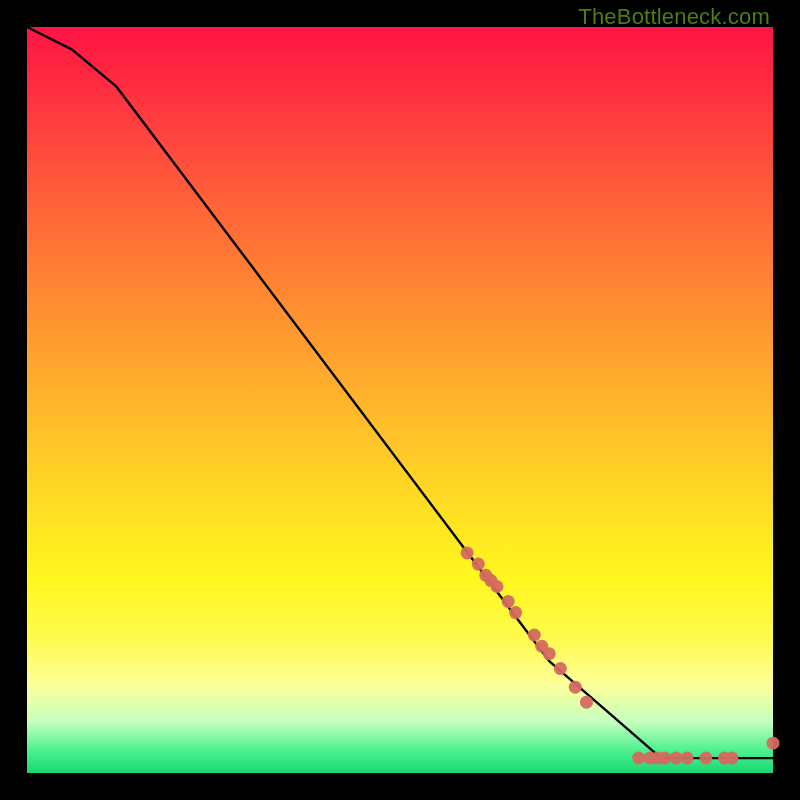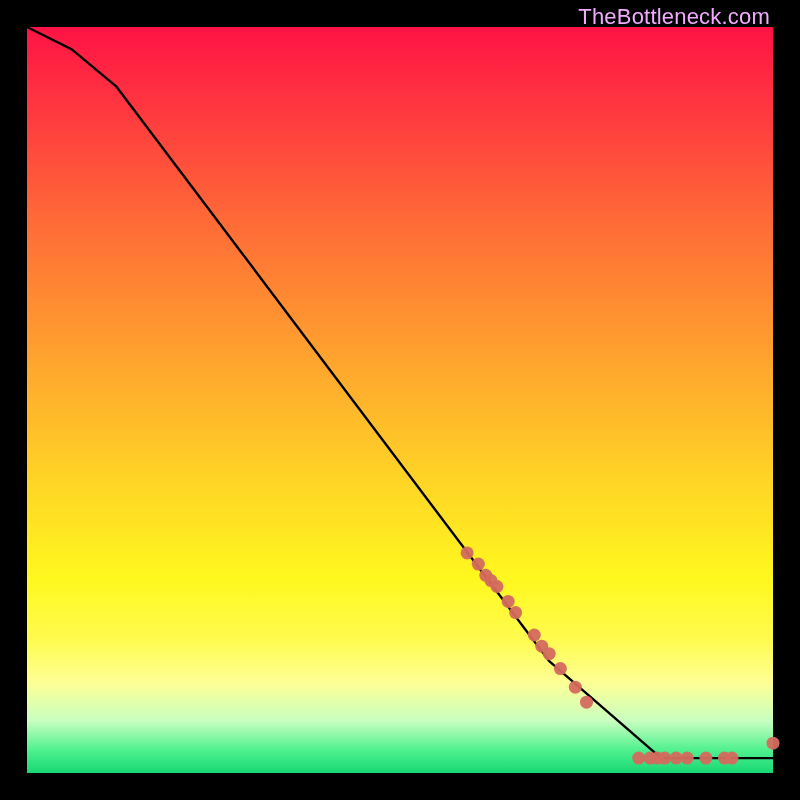--- a/index.html
+++ b/index.html
@@ -43,21 +43,21 @@
     left: 0;
     top: 0;
     width: 746px;
     height: 746px;
     overflow: visible;
   }
   .attribution {
     position: absolute;
     top: 4px;
     right: 30px;
-    color: #f0abfc;
+    color: #4d7c0f;
     font-size: 22px;
     letter-spacing: 0.2px;
     font-weight: 400;
   }
 </style>
 </head>
 <body>
 
 <div class="stage">
   <div class="plot-frame">

